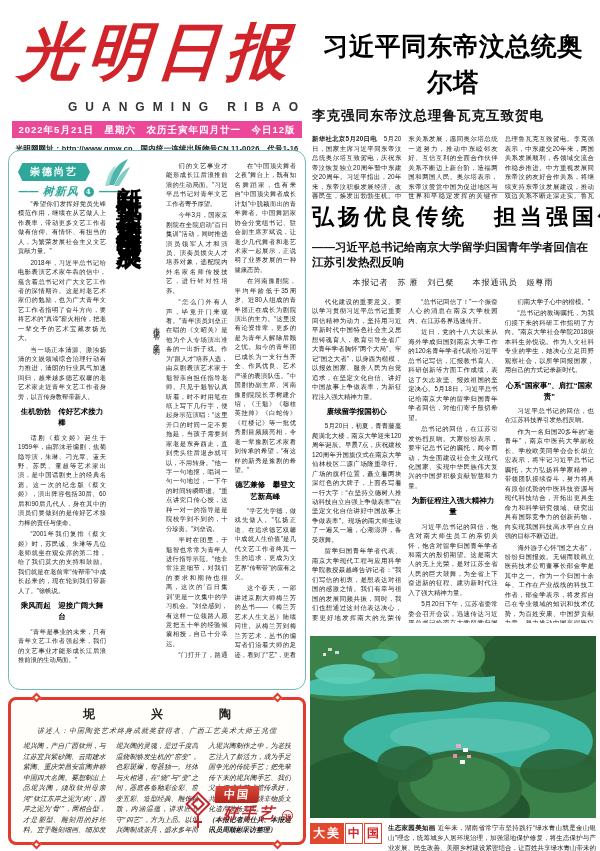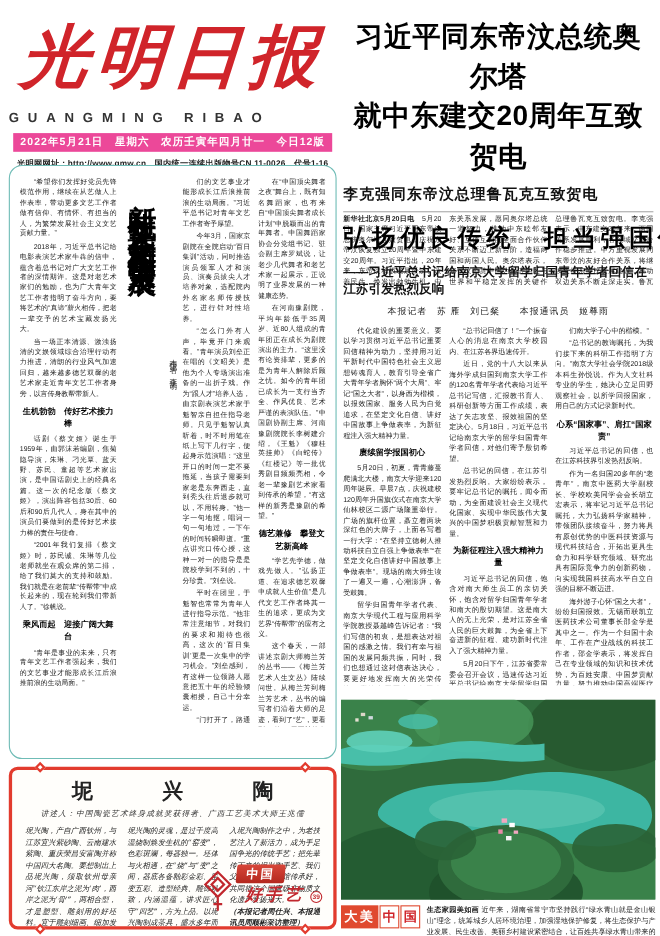--- a/index.html
+++ b/index.html
@@ -5,27 +5,27 @@
   * { margin:0; padding:0; box-sizing:border-box; }
   html,body { background:#e8e8e8; }
   body { font-family:"Liberation Sans", sans-serif; }
   #page { position:relative; width:600px; height:851px; background:#fff; margin:0 auto; overflow:hidden; color:#111; }
 
   
   .masthead { position:absolute; left:8px; top:4px; width:298px; }
   .logo { font-family:"DejaVu Serif", serif; font-style:italic; font-weight:bold;
           color:#d0242a; font-size:62px; letter-spacing:7px; text-align:center;
           line-height:1.55; transform:skewX(-4deg); white-space:nowrap; }
-  .romanized { text-align:left; font-size:12px; letter-spacing:8px; color:#333; font-weight:bold; margin-top:0px; }
+  .romanized { text-align:right; font-size:12px; letter-spacing:8px; color:#333; font-weight:bold; margin-top:0px; }
   .datebar { margin:7px 4px 0 4px; background:#ec4899; color:#fff; font-size:9.5px; font-weight:bold;
              text-align:center; line-height:17px; height:17px; letter-spacing:1px; }
   .infoline { margin-top:6px; text-align:center; font-size:7.5px; font-weight:bold; color:#222; letter-spacing:0.2px; }
 
   
-  .top-article { position:absolute; left:312px; top:16px; width:282px; }
+  .top-article { position:absolute; left:312px; top:28px; width:282px; }
   .top-hl { font-size:25.5px; font-weight:900; letter-spacing:0.5px; line-height:1.42; text-align:center; color:#000; }
   .top-deck { font-size:13.5px; font-weight:bold; text-align:left; margin-top:7px; letter-spacing:1px; }
   .cols { display:flex; gap:7px; margin-top:9px; }
   .cols .col { flex:1; font-size:6.4px; line-height:1.48; text-align:justify; overflow:hidden; color:#222; }
   .top-article .col { height:66px; }
   .dateline { font-weight:bold; }
   .divider { position:absolute; left:312px; top:192px; width:282px; border-top:1px solid #aaa; }
 
   
   .ming { position:absolute; left:312px; top:202px; width:282px; }
@@ -61,21 +61,21 @@
   .arts-colA,.arts-colB { flex:1; }
   .arts-colA .col,.arts-colB .col { height:500px; font-size:6.3px; }
   .arts-box .col { line-height:1.5; text-align:justify; overflow:hidden; color:#222; }
 
   
   .craft-box { position:absolute; left:8px; top:697px; width:298px; height:148px;
                border:3px solid #e23b2e; border-radius:8px; background:#fffefb; padding:6px 12px 4px 12px; }
   .corner { position:absolute; width:7px; height:7px; border:2px solid #e23b2e; transform:rotate(45deg); background:#fff; }
   .c-tl { left:22px; top:-6px; } .c-tr { right:22px; top:-6px; }
   .c-bl { left:22px; bottom:-6px; } .c-br { right:22px; bottom:-6px; }
-  .craft-title { font-family:"DejaVu Serif", serif; font-size:19px; font-weight:bold; color:#222;
+  .craft-title { font-family:"DejaVu Serif", serif; font-size:12px; font-weight:bold; color:#222;
                  text-align:center; letter-spacing:22px; padding-left:22px; }
   .craft-narr { font-family:"DejaVu Serif", serif; font-style:italic; font-size:7px; text-align:center;
                 margin-top:3px; color:#333; letter-spacing:1px; }
   .craft-cols { display:flex; gap:10px; margin-top:5px; }
   .craft-cols .col { flex:1; font-family:"DejaVu Serif", serif; font-style:italic; font-size:6.8px;
                      line-height:1.55; height:92px; overflow:hidden; text-align:justify; color:#222; }
   .craft-logo { position:absolute; right:12px; bottom:6px; width:106px; height:52px; }
   .knot { position:absolute; left:0; top:4px; }
   .cn-tag { position:absolute; left:30px; top:2px; background:linear-gradient(#d8473a,#b3271d); color:#fff;
             font-weight:bold; font-size:11px; padding:1px 9px; letter-spacing:2px; border-radius:2px; transform:skewX(-6deg); }
@@ -102,21 +102,20 @@
   <div class="masthead">
     <div class="logo">光明日报</div>
     <div class="romanized">GUANGMING RIBAO</div>
     <div class="datebar">2022年5月21日　星期六　农历壬寅年四月廿一　今日12版</div>
     <div class="infoline">光明网网址：http://www.gmw.cn　国内统一连续出版物号CN 11-0026　代号1-16　第26408号</div>
   </div>
 
   <div class="top-article">
     <div class="top-hl">
       <div>习近平同东帝汶总统奥尔塔</div>
-      <div>就中东建交20周年互致贺电</div>
     </div>
     <div class="top-deck">李克强同东帝汶总理鲁瓦克互致贺电</div>
     <div class="cols">
       <div class="col"><span class="dateline">新华社北京5月20日电</span><span>　5月20日，国家主席习近平同东帝汶总统奥尔塔互致贺电，庆祝东帝汶恢复独立20周年暨中东建交20周年。习近平指出，20年来，东帝汶积极发展经济、改善民生，焕发出勃勃生机。中东友谊源远流长，建交20年来，双方政治上互尊互信，各领域合作扎实推进，人文交流日益密切，两国关系保持健康稳定发展势头。我高度重视中</span></div>
       <div class="col">东关系发展，愿同奥尔塔总统一道努力，推动中东睦邻友好、互信互利的全面合作伙伴关系不断迈上新台阶，造福两国和两国人民。奥尔塔表示，东帝汶赞赏中国为促进地区与世界和平稳定发挥的关键作用，感谢中国在东帝汶国家建设过程中给予的大力支持，东方将坚定地同中方团结在一起，增进双方的友谊与合作。同日，国务院总理李克强同东帝汶</div>
       <div class="col">总理鲁瓦克互致贺电。李克强表示，中东建交20年来，两国关系发展顺利，各领域交流合作稳步推进。中方重视发展同东帝汶的友好合作关系，将继续支持东帝汶发展建设，推动双边关系不断走深走实。鲁瓦克表示，东中兄弟般的友好传统源远流长，两国合作富有成效，期待双方进一步加强合作，携手应对彼此关切的挑战。</div>
     </div>
   </div>
 
   <div class="divider"></div>
@@ -147,20 +146,29 @@
           <p class="col-p">习近平总书记的回信，也在江苏科技界引发热烈反响。</p>
           <p class="col-p">作为一名归国20多年的“老青年”，南京中医药大学副校长、学校欧美同学会会长胡立宏表示，将牢记习近平总书记嘱托，大力弘扬科学家精神，带领团队接续奋斗，努力将具有原创优势的中医科技资源与现代科技结合，开拓出更具生命力和科学研究领域、研究出具有国际竞争力的创新药物，向实现我国科技高水平自立自强的目标不断迈进。</p>
           <p class="col-p">海外游子心怀“国之大者”，纷纷归国报效。无锡而联凯立医药技术公司董事长邵金学是其中之一。作为一个归国十余年、工作在产业战线的科技工作者，邵金学表示，将发挥自己在专业领域的知识和技术优势，为百姓安康、中国梦贡献力量，努力推动中国高端医疗装备走向世界。</p>
         </div>
     </div>
   </div>
 
   <div class="arts-box">
     <div class="arts-row">
       <div class="arts-left">
+        <div class="badge">
+          <span class="badge-ribbon">崇德尚艺</span>
+          <svg class="badge-leaves" width="26" height="30" viewBox="0 0 26 30">
+            <path d="M4 28 C8 14 14 6 24 2 C18 12 14 20 10 28 Z" fill="#2fa89b" opacity="0.85"></path>
+            <path d="M10 29 C14 20 19 13 26 10 C22 18 18 24 15 29 Z" fill="#5fc0b5" opacity="0.8"></path>
+            <path d="M1 29 C3 20 6 13 12 8 C9 16 7 23 5 29 Z" fill="#8fd4cb" opacity="0.8"></path>
+          </svg>
+          <div class="badge-series"><span class="badge-dash">——</span> <span>树新风</span> <span class="num-circle">4</span> <span class="badge-dash">——</span></div>
+        </div>
         <div class="col">
             <p class="col-p">“希望你们发挥好党员先锋模范作用，继续在从艺做人上作表率，带动更多文艺工作者做有信仰、有情怀、有担当的人，为繁荣发展社会主义文艺贡献力量。”</p>
             <p class="col-p">2018年，习近平总书记给电影表演艺术家牛犇的信中，蕴含着总书记对广大文艺工作者的深情期许。这是对老艺术家们的勉励，也为广大青年文艺工作者指明了奋斗方向，要将艺术的“真谛”薪火相传，把老一辈交予的艺术宝藏发扬光大。</p>
             <p class="col-p">当一场正本清源、激浊扬清的文娱领域综合治理行动有力推进，清朗的行业风气加速回归，越来越多德艺双馨的老艺术家走近青年文艺工作者身旁，以言传身教帮带新人。</p>
             <h5 class="col-h">生机勃勃　传好艺术接力棒</h5>
             <p class="col-p">话剧《蔡文姬》诞生于1959年，由郭沫若编剧，焦菊隐导演，朱琳、刁光覃、蓝天野、苏民、童超等艺术家出演，是中国话剧史上的经典名篇。这一次的纪念版《蔡文姬》，演出阵容包括30后、60后和90后几代人，身在其中的演员们要做到的是传好艺术接力棒的责任与使命。</p>
             <p class="col-p">“2001年我们复排《蔡文姬》时，苏民诚、朱琳等几位老师就坐在观众席的第二排，给了我们莫大的支持和鼓励。我们就是在老前辈“传帮带”中成长起来的，现在轮到我们带新人了。”徐帆说。</p>
             <h5 class="col-h">乘风而起　迎接广阔大舞台</h5>
             <p class="col-p">“青年是事业的未来，只有青年文艺工作者强起来，我们的文艺事业才能形成长江后浪推前浪的生动局面。”</p>
           </div>

